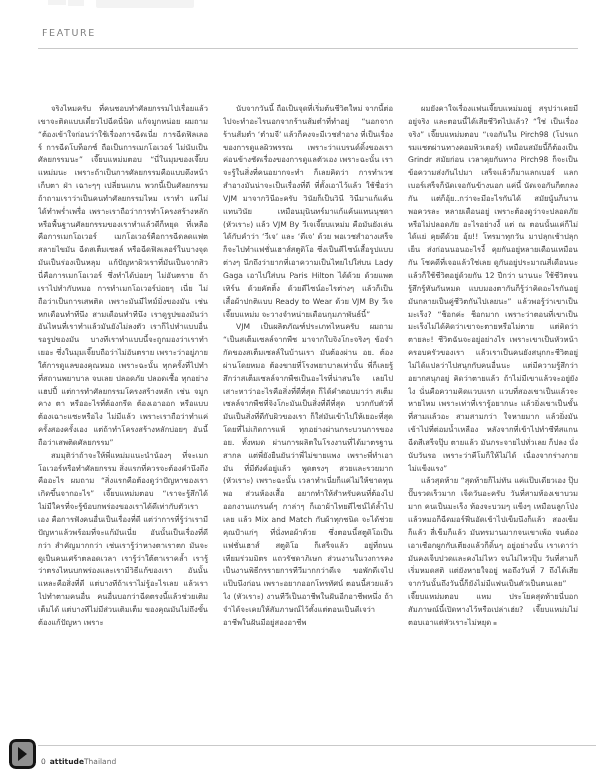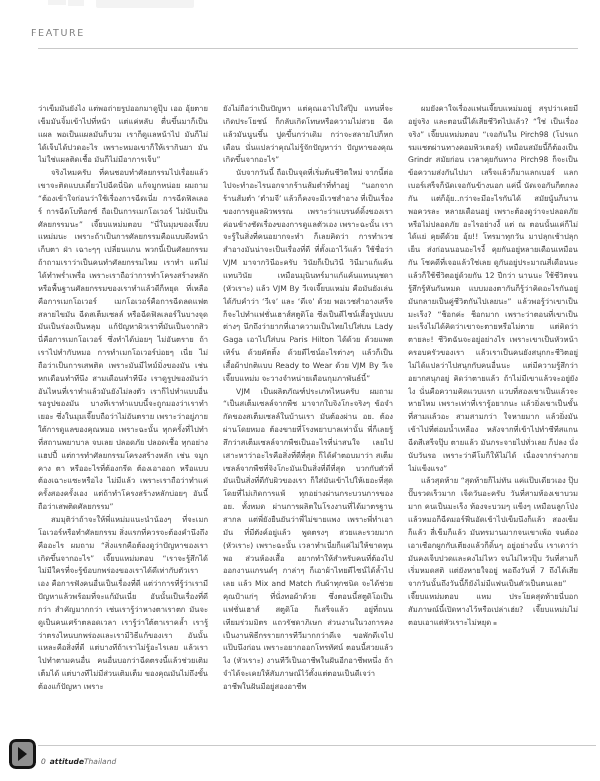--- a/index.html
+++ b/index.html
@@ -7,21 +7,21 @@
     width:600px;height:781px;position:relative;background:#ffffff;
     font-family:"DejaVu Sans",sans-serif;overflow:hidden;
   }
   
   .artifact{position:absolute;background:#f3f3f3;}
   .a1{left:48px;top:0;width:18px;height:5px;}
   .a2{left:68px;top:0;width:16px;height:6px;}
   .a3{left:96px;top:0;width:98px;height:8px;border-radius:0 0 2px 2px;}
 
   .section-label{
-    position:absolute;left:31px;top:27px;
+    position:absolute;left:42px;top:27px;
     font-size:9.5px;letter-spacing:1.6px;color:#7d7d7d;
   }
   .header-rule{
     position:absolute;left:38px;top:48px;width:540px;height:1px;background:#c9c9c9;
   }
 
   .article{
     position:absolute;left:38px;top:103px;width:540px;height:642px;
     display:flex;gap:15px;overflow:hidden;
   }
@@ -41,43 +41,40 @@
     position:absolute;left:9px;top:739px;width:21px;height:24px;
     background:#8f8f8f;border:3px solid #141414;border-radius:7px;
   }
   .play-logo .tri{
     position:absolute;left:6px;top:5px;width:0;height:0;
     border-left:9px solid #141414;border-top:7px solid transparent;border-bottom:7px solid transparent;
   }
   .footer-text{
     position:absolute;left:41px;top:757px;font-size:7.5px;color:#555;
     white-space:nowrap;
-    font-style:italic;
   }
   .footer-text .brand-bold{font-weight:bold;color:#1f1f1f;margin-left:4px;}
   .footer-text .brand-reg{color:#6a6a6a;}
 </style>
 </head>
 <body>
 
 <div class="artifact a1"></div>
 <div class="artifact a2"></div>
 <div class="artifact a3"></div>
 
 <div class="section-label">FEATURE</div>
 <div class="header-rule"></div>
 
 <div class="article">
   <div class="col">
-      <p class="para">ว่าเข็มมันยังไง แต่พอถ่ายรูปออกมาดูปุ๊บ เออ อุ้ยตาย เข็มมันจิ้มเข้าไปที่หน้า แต่แค่หลับ ตื่นขึ้นมาก็เป็นแผล พอเป็นแผลมันก็บวม เราก็ดูแลหน้าไป มันก็ไม่ได้เจ็บได้ปวดอะไร เพราะหมอเขาก็ให้เรากินยา มันไม่ใช่แผลติดเชื้อ มันก็ไม่มีอาการเจ็บ”</p>
       <p class="para indent">จริงไหมครับ ที่คนชอบทำศัลยกรรมไปเรื่อยแล้วเขาจะติดแบบเดี๋ยวไปฉีดนี่นิด แก้จมูกหน่อย ผมถาม “ต้องเข้าใจก่อนว่าใช้เรื่องการฉีดเนี่ย การฉีดฟิลเลอร์ การฉีดโบท็อกซ์ ถือเป็นการเมกโอเวอร์ ไม่นับเป็นศัลยกรรมนะ” เจี๊ยบแหม่มตอบ “นี่ในมุมของเจี๊ยบแหม่มนะ เพราะถ้าเป็นการศัลยกรรมคือแบบดึงหน้า เก็บตา ฝ่า เฉาะๆๆ เปลี่ยนแกน พวกนี้เป็นศัลยกรรม ถ้าถามเราว่าเป็นคนทำศัลยกรรมไหม เราทำ แต่ไม่ได้ทำพร่ำเพรื่อ เพราะเราถือว่าการทำโครงสร้างหลักหรือพื้นฐานศัลยกรรมของเราทำแล้วดีก็หยุด ที่เหลือคือการเมกโอเวอร์ เมกโอเวอร์คือการฉีดลดแฟต สลายไขมัน ฉีดสเต็มเซลล์ หรือฉีดฟิลเลอร์ในบางจุด มันเป็นร่องเป็นหลุม แก้ปัญหาผิวเราที่มันเป็นจากสิว นี่คือการเมกโอเวอร์ ซึ่งทำได้บ่อยๆ ไม่อันตราย ถ้าเราไปทำกับหมอ การทำเมกโอเวอร์บ่อยๆ เนี่ย ไม่ถือว่าเป็นการเสพติด เพราะมันมีไทม์มิ่งของมัน เช่น หกเดือนทำทีนึง สามเดือนทำทีนึง เราดูรูปของมันว่าอันไหนที่เราทำแล้วมันยังไม่ลงตัว เราก็ไปทำแบบอื่น รอรูปของมัน บางทีเราทำแบบนี้จะถูกมองว่าเราทำเยอะ ซึ่งในมุมเจี๊ยบถือว่าไม่อันตราย เพราะว่าอยู่ภายใต้การดูแลของคุณหมอ เพราะฉะนั้น ทุกครั้งที่ไปทำที่สถานพยาบาล จบเลย ปลอดภัย ปลอดเชื้อ ทุกอย่างแฮปปี้ แต่การทำศัลยกรรมโครงสร้างหลัก เช่น จมูก คาง ตา หรืออะไรที่ต้องกรีด ต้องเอาออก หรือแบบต้องเฉาะแซะหรือไง ไม่มีแล้ว เพราะเราถือว่าทำแค่ครั้งสองครั้งเอง แต่ถ้าทำโครงสร้างหลักบ่อยๆ อันนี้ถือว่าเสพติดศัลยกรรม”</p>
       <p class="para indent">สมมุติว่าถ้าจะให้พี่แหม่มแนะนำน้องๆ ที่จะเมกโอเวอร์หรือทำศัลยกรรม สิ่งแรกที่ควรจะต้องคำนึงถึงคืออะไร ผมถาม “สิ่งแรกคือต้องดูว่าปัญหาของเราเกิดขึ้นจากอะไร” เจี๊ยบแหม่มตอบ “เราจะรู้สึกได้ ไม่มีใครที่จะรู้ข้อบกพร่องของเราได้ดีเท่ากับตัวเราเอง คือการฟังคนอื่นเป็นเรื่องที่ดี แต่ว่าการที่รู้ว่าเรามีปัญหาแล้วพร้อมที่จะแก้มันเนี่ย อันนั้นเป็นเรื่องที่ดีกว่า สำคัญมากกว่า เช่นเรารู้ว่าหางตาเราตก มันจะดูเป็นคนเศร้าตลอดเวลา เรารู้ว่าใต้ตาเราคล้ำ เรารู้ว่าตรงไหนบกพร่องและเรามีวิธีแก้ของเรา อันนั้นแหละคือสิ่งที่ดี แต่บางทีถ้าเราไม่รู้อะไรเลย แล้วเราไปทำตามคนอื่น คนอื่นบอกว่าฉีดตรงนี้แล้วช่วยเติมเต็มได้ แต่บางทีไม่มีส่วนเติมเต็ม ของคุณมันไม่ถึงขั้นต้องแก้ปัญหา เพราะ</p>
     </div>
   <div class="col">
-      <p class="para">ยังไม่ถือว่าเป็นปัญหา แต่คุณเอาไปใส่ปุ๊บ แทนที่จะเกิดประโยชน์ ก็กลับเกิดโทษหรือความไม่สวย ฉีดแล้วมันนูนขึ้น ปูดขึ้นกว่าเดิม กว่าจะสลายไปก็หกเดือน นั่นแปลว่าคุณไม่รู้จักปัญหาว่า ปัญหาของคุณเกิดขึ้นจากอะไร”</p>
       <p class="para indent">นับจากวันนี้ ถือเป็นจุดที่เริ่มต้นชีวิตใหม่ จากนี้ต่อไปจะทำอะไรนอกจากร้านส้มตำที่ทำอยู่ “นอกจากร้านส้มตำ ‘ตำมจี’ แล้วก็คงจะมีเวชสำอาง ที่เป็นเรื่องของการดูแลผิวพรรณ เพราะว่าแบรนด์ดิ้งของเราค่อนข้างชัดเรื่องของการดูแลตัวเอง เพราะฉะนั้น เราจะรู้ในสิ่งที่คนอยากจะทำ ก็เลยคิดว่า การทำเวชสำอางมันน่าจะเป็นเรื่องที่ดี ที่ตั้งเอาไว้แล้ว ใช้ชื่อว่า VJM มาจากวินีอะครับ วินัยก็เป็นวินี วินีมาแก้แค้นแทนวินัย เหมือนมุนินทร์มาแก้แค้นแทนนุชดา (หัวเราะ) แล้ว VJM By วีเจเจี๊ยบแหม่ม คือมันยังเล่นได้กับคำว่า ‘วีเจ’ และ ‘ดีเจ’ ด้วย พอเวชสำอางเสร็จก็จะไปทำแฟชั่นเฮาส์สตูดิโอ ซึ่งเป็นดีไซน์เสื้อรูปแบบต่างๆ นึกถึงว่ายากที่เอาความเป็นไทยไปใส่บน Lady Gaga เอาไปใส่บน Paris Hilton ได้ด้วย ด้วยแพตเทิร์น ด้วยคัตติ้ง ด้วยดีไซน์อะไรต่างๆ แล้วก็เป็นเสื้อผ้าปกติแบบ Ready to Wear ด้วย VJM By วีเจเจี๊ยบแหม่ม จะวางจำหน่ายเดือนกุมภาพันธ์นี้”</p>
       <p class="para indent">VJM เป็นผลิตภัณฑ์ประเภทไหนครับ ผมถาม “เป็นสเต็มเซลล์จากพืช มาจากใบจิงโกะจริงๆ ข้อจำกัดของสเต็มเซลล์ในบ้านเรา มันต้องผ่าน อย. ต้องผ่านโดยหมอ ต้องขายที่โรงพยาบาลเท่านั้น พี่ก็เลยรู้สึกว่าสเต็มเซลล์จากพืชเป็นอะไรที่น่าสนใจ เลยไปเสาะหาว่าอะไรคือสิ่งที่ดีที่สุด ก็ได้คำตอบมาว่า สเต็มเซลล์จากพืชที่จิงโกะมันเป็นสิ่งที่ดีที่สุด บวกกับตัวที่มันเป็นสิ่งที่ดีกับผิวของเรา ก็ใส่มันเข้าไปให้เยอะที่สุด โดยที่ไม่เกิดการแพ้ ทุกอย่างผ่านกระบวนการของ อย. ทั้งหมด ผ่านการผลิตในโรงงานที่ได้มาตรฐานสากล แต่พี่ยังยืนยันว่าพี่ไม่ขายแพง เพราะพี่ทำเอามัน ที่มีตังค์อยู่แล้ว พูดตรงๆ สวยและรวยมาก (หัวเราะ) เพราะฉะนั้น เวลาทำเนี่ยก็แค่ไม่ให้ขาดทุนพอ ส่วนห้องเสื้อ อยากทำให้สำหรับคนที่ต้องไปออกงานแกรนด์ๆ กาล่าๆ ก็เอาผ้าไทยดีไซน์ได้ล้ำไปเลย แล้ว Mix and Match กับผ้าทุกชนิด จะได้ช่วยคุณป้าแก่ๆ ที่นั่งทอผ้าด้วย ซึ่งตอนนี้สตูดิโอเป็นแฟชั่นเฮาส์ สตูดิโอ ก็เสร็จแล้ว อยู่ที่ถนนเทียมร่วมมิตร แถวรัชดาภิเษก ส่วนงานในวงการคงเป็นงานพิธีกรรายการทีวีมากกว่าดีเจ ขอพักดีเจไปแป๊บนึงก่อน เพราะอยากออกโทรทัศน์ ตอนนี้สวยแล้วไง (หัวเราะ) งานทีวีเป็นอาชีพในฝันอีกอาชีพหนึ่ง ถ้าจำได้จะเคยให้สัมภาษณ์ไว้ตั้งแต่ตอนเป็นดีเจว่า อาชีพในฝันมีอยู่สองอาชีพ</p>
     </div>
   <div class="col">
       <p class="para indent">ผมยังคาใจเรื่องแฟนเจี๊ยบแหม่มอยู่ สรุปว่าเคยมีอยู่จริง และตอนนี้ได้เสียชีวิตไปแล้ว? “ใช่ เป็นเรื่องจริง” เจี๊ยบแหม่มตอบ “เจอกันใน Pirch98 (โปรแกรมแชตผ่านทางคอมพิวเตอร์) เหมือนสมัยนี้ก็ต้องเป็น Grindr สมัยก่อน เวลาคุยกันทาง Pirch98 ก็จะเป็นข้อความส่งกันไปมา เสร็จแล้วก็มาแลกเบอร์ แลกเบอร์เสร็จก็นัดเจอกันข้างนอก แค่นี้ นัดเจอกันก็ตกลงกัน แต่ก็อุ้ย..กว่าจะมีอะไรกันได้ สมัยนู้นก็นานพอควรละ หลายเดือนอยู่ เพราะต้องดูว่าจะปลอดภัยหรือไม่ปลอดภัย อะไรอย่างงี้ แต่ ณ ตอนนั้นแค่ก็ไม่ได้แย่ คุยดีด้วย อุ้ย!! โทรมาทุกวัน มาปลุกเช้าปลุกเย็น ส่งก่อนนอนอะไรงี้ คุยกันอยู่หลายเดือนเหมือนกัน โชคดีที่เจอแล้วใช่เลย ดูกันอยู่ประมาณสี่เดือนนะ แล้วก็ใช้ชีวิตอยู่ด้วยกัน 12 ปีกว่า นานนะ ใช้ชีวิตจนรู้สึกรู้ทันกันหมด แบบมองตากันก็รู้ว่าคิดอะไรกันอยู่ มันกลายเป็นคู่ชีวิตกันไปเลยนะ” แล้วพอรู้ว่าเขาเป็นมะเร็ง? “ช็อกค่ะ ช็อกมาก เพราะว่าตอนที่เขาเป็นมะเร็งไม่ได้คิดว่าเขาจะตายหรือไม่ตาย แต่คิดว่า ตายละ! ชีวิตฉันจะอยู่อย่างไร เพราะเขาเป็นหัวหน้าครอบครัวของเรา แล้วเราเป็นคนยังสนุกกะชีวิตอยู่ ไม่ได้แปลว่าไปสนุกกับคนอื่นนะ แต่มีความรู้สึกว่าอยากสนุกอยู่ คิดว่าตายแล้ว ถ้าไม่มีเขาแล้วจะอยู่ยังไง นั่นคือความคิดแวบแรก แวบที่สองเขาเป็นแล้วจะหายไหม เพราะเท่าที่เรารู้อยากนะ แล้วยิ่งเขาเป็นขั้นที่สามแล้วอะ สามสามกว่า ใจหายมาก แล้วยิ่งมันเข้าไปที่ต่อมน้ำเหลือง หลังจากที่เข้าไปทำซีทีสแกน ฉีดสีเสร็จปุ๊บ ตายแล้ว มันกระจายไปทั่วเลย ก็ปลง นั่งนับวันรอ เพราะว่าคีโมก็ให้ไม่ได้ เนื่องจากร่างกายไม่แข็งแรง”</p>
       <p class="para indent">แล้วสุดท้าย “สุดท้ายก็ไม่ทัน แค่แป๊บเดียวเอง ปุ๊บปั๊บรวดเร็วมาก เจ็ดวันอะครับ วันที่สามท้องเขาบวมมาก คนเป็นมะเร็ง ท้องจะบวมๆ แข็งๆ เหมือนลูกโป่ง แล้วหมอก็ฉีดมอร์ฟีนอัดเข้าไปเข็มนึงก็แล้ว สองเข็มก็แล้ว สี่เข็มก็แล้ว มันทรมานมากจนเขาเพ้อ จนต้องเอาเชือกผูกกับเตียงแล้วก็ดิ้นๆ อยู่อย่างนั้น เราเดาว่ามันคงเจ็บปวดและคงไม่ไหว จนไม่ไหวปุ๊บ วันที่สามก็เริ่มหมดสติ แต่ยังหายใจอยู่ พอถึงวันที่ 7 ถึงได้เสีย จากวันนั้นถึงวันนี้ก็ยังไม่มีแฟนเป็นตัวเป็นตนเลย” เจี๊ยบแหม่มตอบ แหม ประโยคสุดท้ายนี่บอกสัมภาษณ์นี้เปิดทางไว้หรือเปล่าเฮ่ย? เจี๊ยบแหม่มไม่ตอบเอาแต่หัวเราะไม่หยุด<span class="end-mark"> ▪</span></p>
     </div>
 </div>
 
 <div class="footer-rule"></div>

